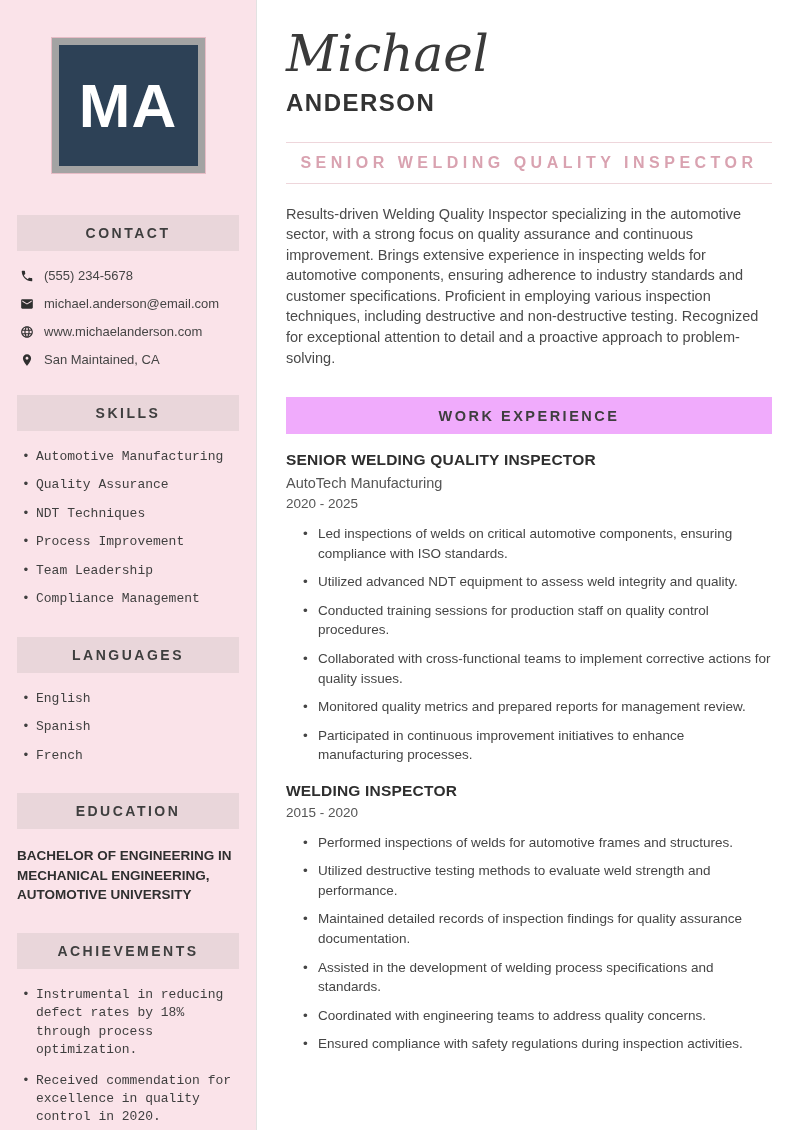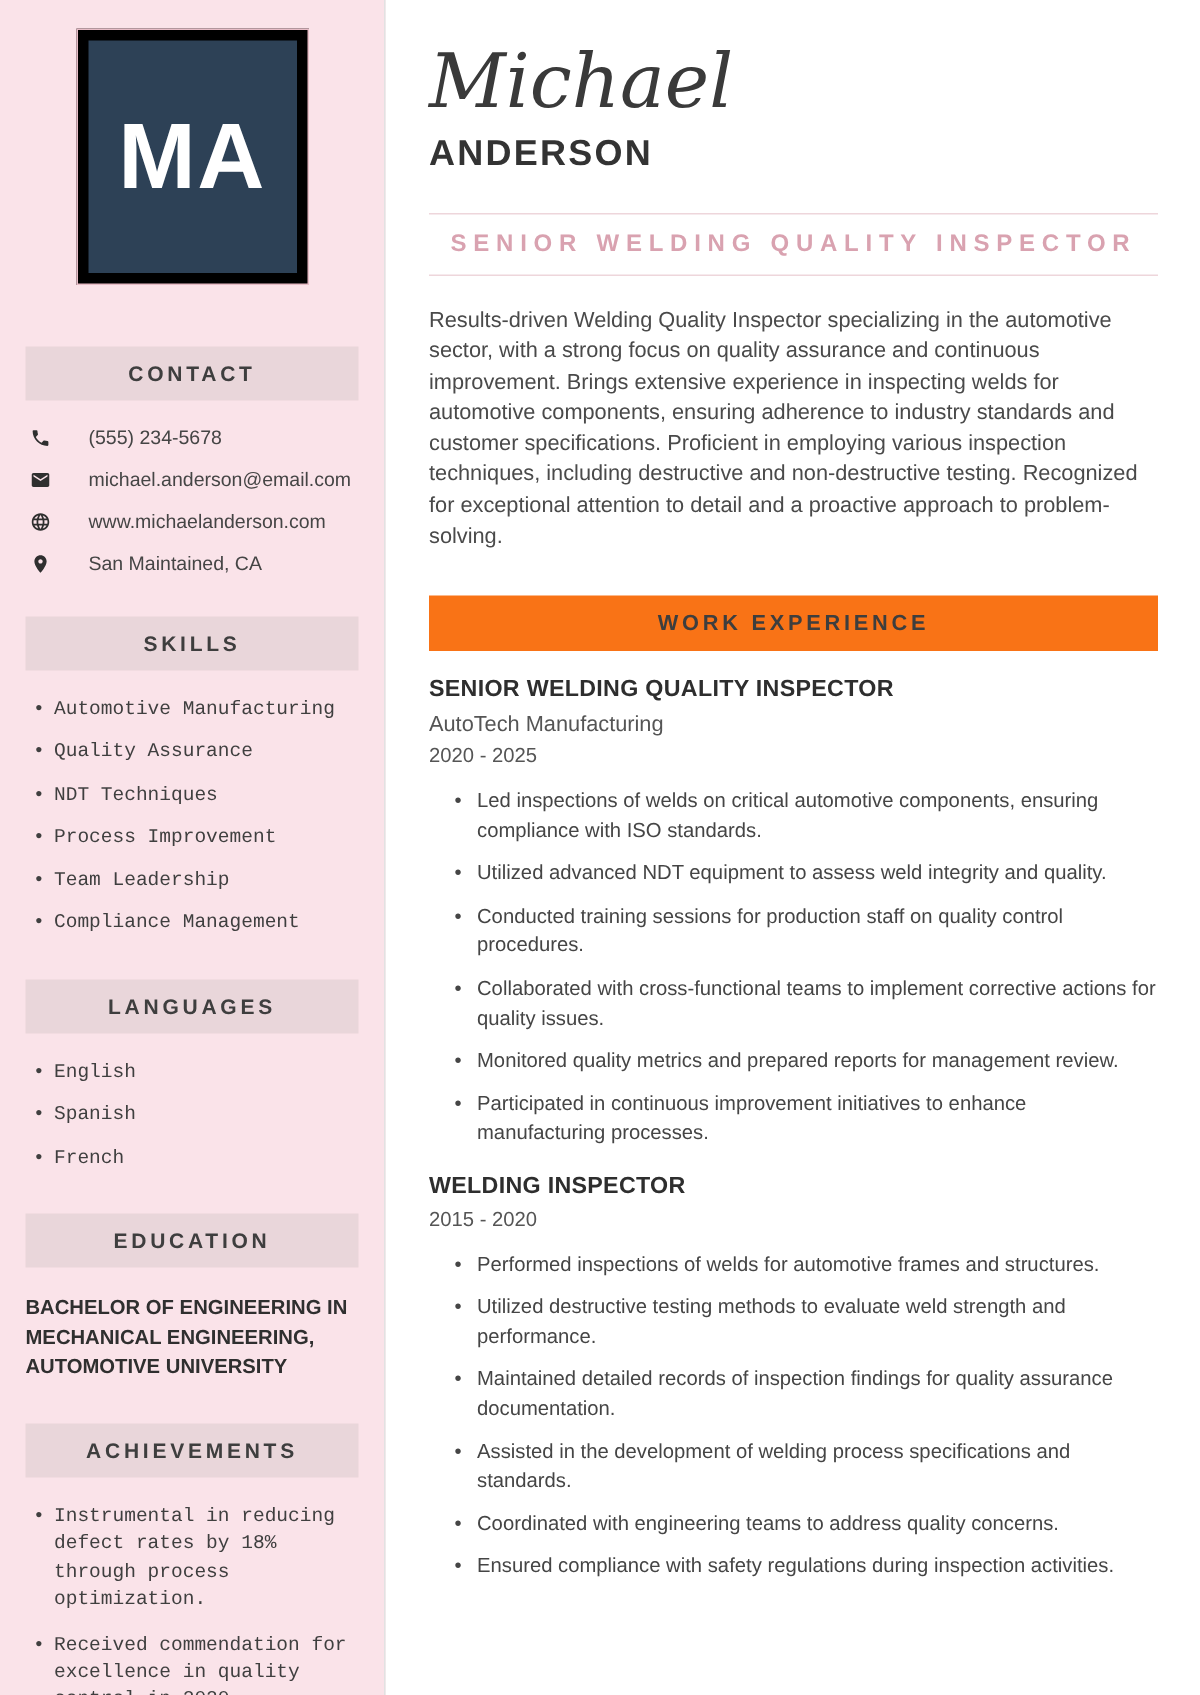--- a/index.html
+++ b/index.html
@@ -11,23 +11,23 @@
     overflow: hidden; position: relative;
   }
 
   
   .sidebar {
     width: 257px; min-width: 257px; height: 100%;
     background: #fae3e9;
     border-right: 1px solid #e2e2e2;
   }
   .photo-frame {
-    width: 155px; height: 171px;
-    margin: 19px auto 0;
-    background: #000000;
+    width: 155px; height: 137px;
+    margin: 37px auto 0;
+    background: #a3a3a3;
     border: 1px solid #e7bcc6;
     padding: 7px;
   }
   .photo-inner {
     width: 100%; height: 100%;
     background: #2d4156;
     display: flex; align-items: center; justify-content: center;
   }
   .initials {
     color: #ffffff; font-size: 62px; font-weight: 600;
@@ -41,21 +41,21 @@
   .side-band .band-label {
     font-size: 14px; font-weight: bold; letter-spacing: 2.5px;
     color: #3e3e3e;
     text-align: center;
   }
   .band-contact { margin-top: 41px; }
   .band-skills, .band-languages, .band-education, .band-achievements { margin-top: 28px; }
 
   .contact-list { list-style: none; margin: 17px 0 0; padding: 0 8px 0 20px; }
   .contact-item {
-    display: flex; align-items: center; gap: 25px;
+    display: flex; align-items: center; gap: 10px;
     font-size: 13px; color: #454545; margin-bottom: 13px;
   }
   .contact-item svg { width: 14px; height: 14px; flex: none; }
 
   .side-list { list-style: none; margin: 17px 0 0; padding: 0 8px 0 22px; }
   .side-list li {
     position: relative; padding-left: 14px;
     font-size: 13px; color: #3f3f3f; line-height: 1.42;
     margin-bottom: 10px;
     font-family: Liberation Mono, monospace;
@@ -85,21 +85,21 @@
   .job-title-main {
     text-align: center; font-size: 16px; font-weight: bold;
     letter-spacing: 4.5px; color: #d9a2b0;
     margin: 11px 0;
   }
   .summary {
     font-size: 14.5px; line-height: 1.42; color: #4a4a4a;
     margin: 20px 0 0;
   }
   .we-band {
-    margin-top: 29px; height: 37px; background: #f97316;
+    margin-top: 29px; height: 37px; background: #f0abfc;
     display: flex; align-items: center; justify-content: center;
   }
   .we-band .band-label {
     font-size: 14.5px; font-weight: bold; letter-spacing: 2.5px; color: #3e3e3e;
   }
   .job { margin-top: 17px; }
   .job-title {
     font-size: 15.5px; font-weight: bold; color: #2e2e2e;
     margin: 0; letter-spacing: 0.2px;
   }

